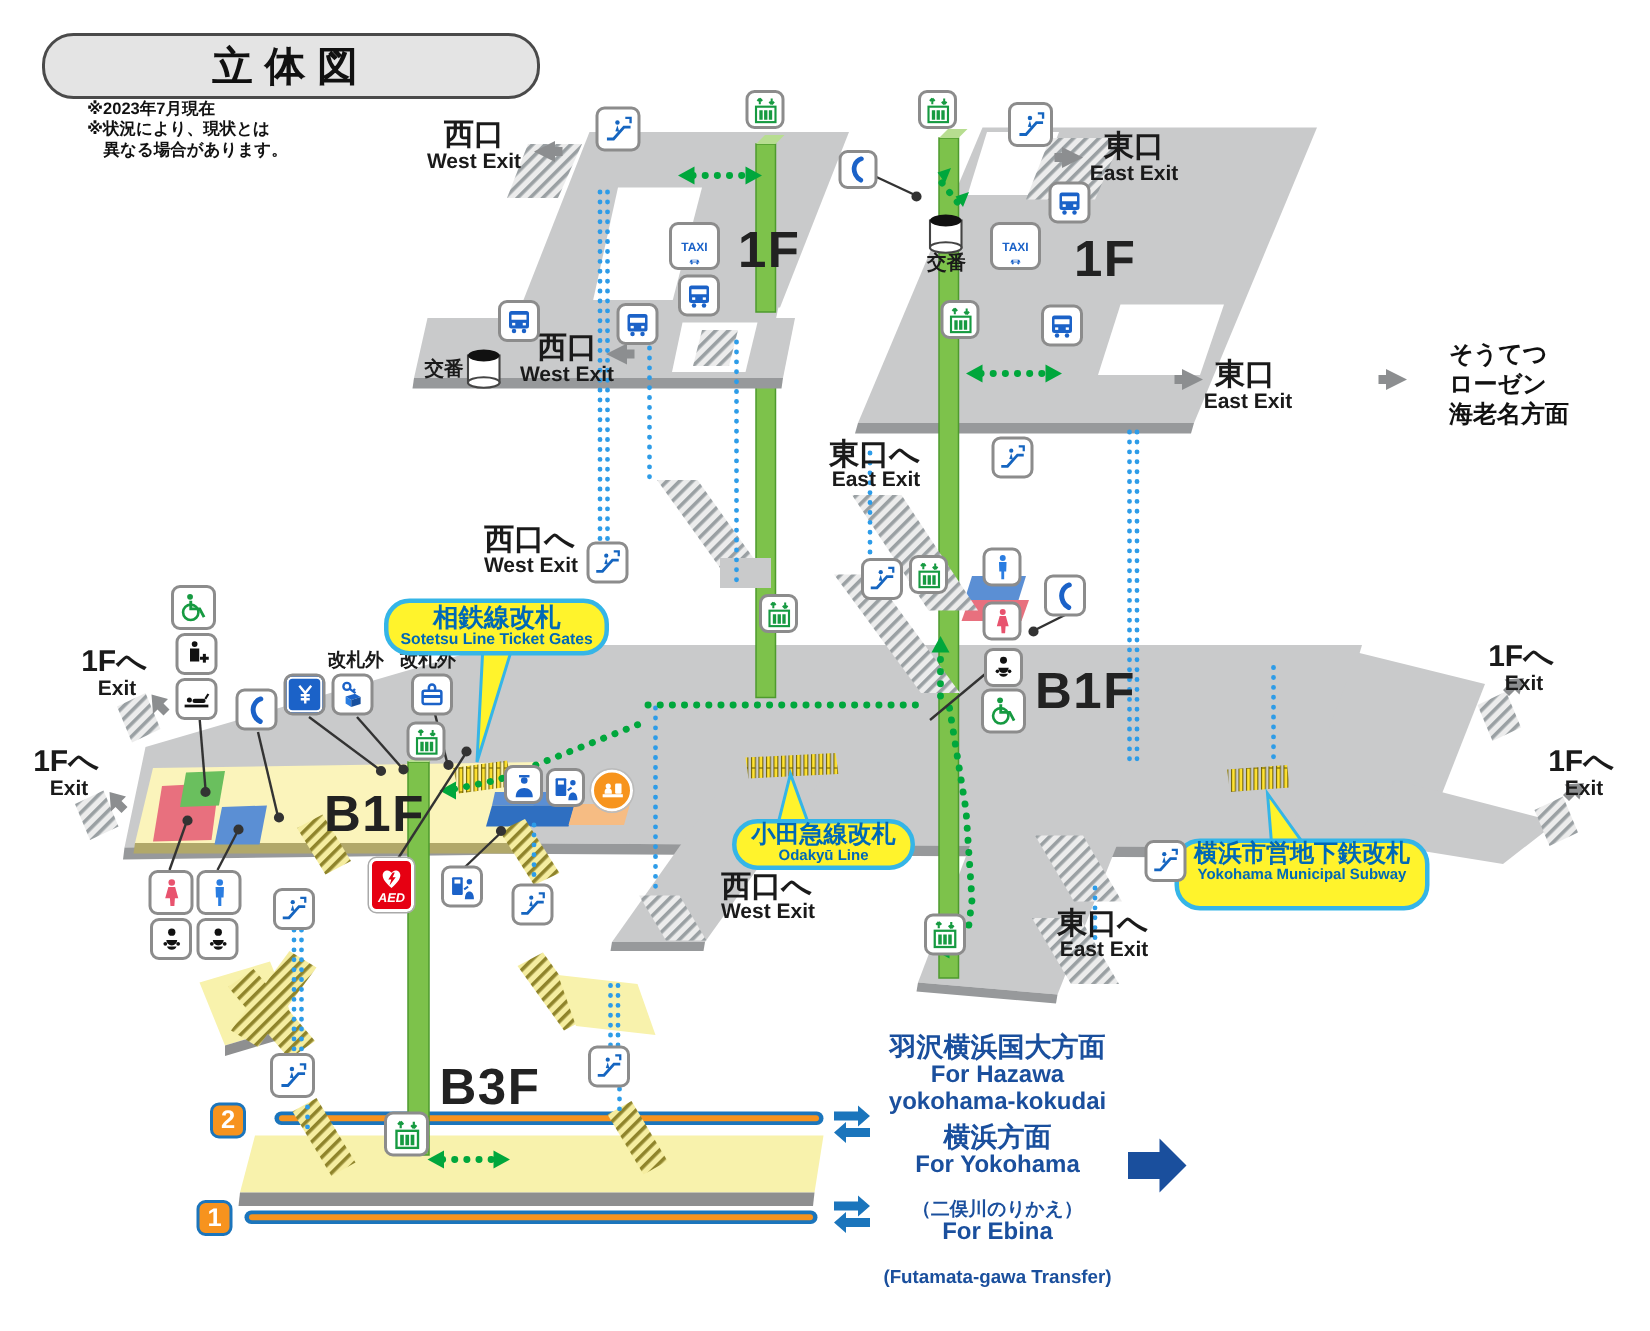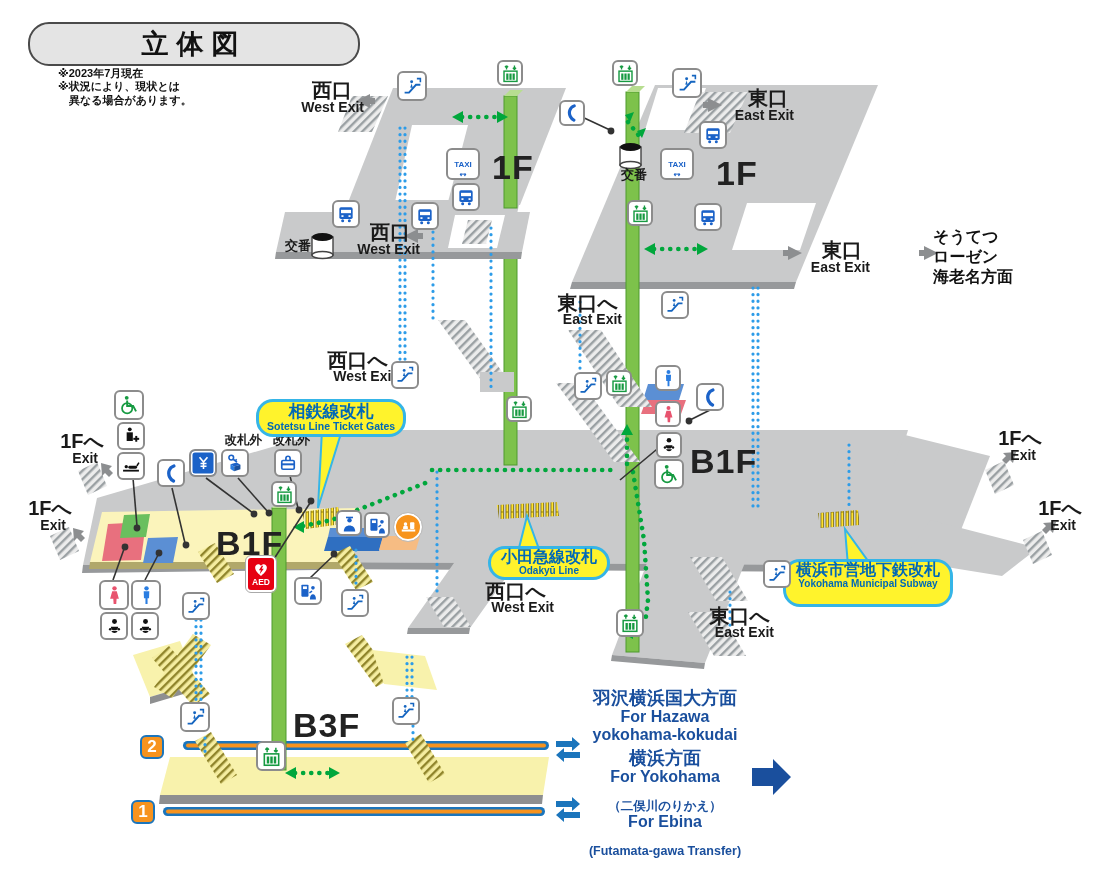--- a/index.html
+++ b/index.html
@@ -1,19 +1,19 @@
 <!DOCTYPE html>
 <html><head>
 <meta charset="utf-8">
 <style>
   html,body{margin:0;padding:0;background:#fff;}
   #stage{position:relative;width:1100px;height:887px;background:#fff;overflow:hidden;
          font-family:"Liberation Sans","DejaVu Sans",sans-serif;}
   #base{position:absolute;left:0;top:0;}
-  .lbl{position:absolute;font-weight:bold;color:#1a1a1a;text-align:right;line-height:1.04;white-space:nowrap;}
+  .lbl{position:absolute;font-weight:bold;color:#1a1a1a;text-align:center;line-height:1.04;white-space:nowrap;}
   .jp{font-size:20px;} .en{font-size:14px;}
   .floor{position:absolute;font-weight:bold;color:#222;font-size:34px;letter-spacing:1px;}
   .ic{position:absolute;width:28px;height:28px;background:#fff;border:2px solid #8c8c8c;border-radius:6px;
       display:flex;align-items:center;justify-content:center;box-sizing:border-box;}
   .ic svg{display:block;}
   .ic-blue{background:#1b62c8;border:2px solid #8c8c8c;box-shadow:inset 0 0 0 1.5px #fff;}
   .taxi{width:34px;height:32px;flex-direction:column;gap:0;}
   .taxi .t{font-size:8px;font-weight:bold;color:#1b62c8;line-height:1;margin-top:11px;}
   .aed{width:30px;height:36px;background:#e60012;border:2px solid #fff;outline:1px solid #aaa;border-radius:5px;
        flex-direction:column;}
@@ -25,21 +25,21 @@
   .title-box{position:absolute;left:28px;top:22px;width:328px;height:40px;background:#e4e4e4;
              border:2px solid #4a4a4a;border-radius:21px;display:flex;align-items:center;justify-content:center;
              font-size:27px;font-weight:bold;letter-spacing:8px;color:#111;}
   .notes{position:absolute;left:58px;top:67px;font-size:11px;font-weight:bold;color:#111;line-height:1.22;}
   .notes div:nth-child(3){padding-left:11px;text-align:right;}
   .small{font-size:13px;}
   .pnum{position:absolute;width:24px;height:24px;background:#f7931e;border:2.5px solid #1b75bc;border-radius:6px;
         color:#fff;font-weight:bold;font-size:17px;display:flex;align-items:center;justify-content:center;box-sizing:border-box;}
   .dir{position:absolute;left:560px;top:688px;width:210px;text-align:center;color:#1a4f9d;font-weight:bold;line-height:1.12;}
   .dir .djp{font-size:18px;} .dir .den{font-size:16px;} .dir .dsm{font-size:12.5px;margin-top:13px;}
-  .rosen{position:absolute;left:933px;top:227px;width:90px;text-align:left;font-size:16px;font-weight:bold;color:#111;line-height:1.25;}
+  .rosen{position:absolute;left:966px;top:227px;width:90px;text-align:left;font-size:16px;font-weight:bold;color:#111;line-height:1.25;}
   .info-circle{position:absolute;width:28px;height:28px;border-radius:50%;background:#f7941d;border:2px solid #fff;
                outline:1px solid #bbb;display:flex;align-items:center;justify-content:center;box-sizing:border-box;}
 </style>
 </head>
 <body>
 
 <div id="stage">
 
 <svg id="base" width="1100" height="887" viewBox="0 0 1100 887">
   <defs>
@@ -663,21 +663,21 @@
       <svg viewBox="0 0 24 24" width="19" height="19">
         <use href="#g-infodesk"></use>
       </svg>
     </div>
 <div class="ic" style="left:294px;top:577px;">
       <svg viewBox="0 0 24 24" width="19" height="19">
         <use href="#g-tvm"></use>
       </svg>
     </div>
 
-<div class="ic aed" style="left:246px;top:556px;">
+<div class="ic aed" style="left:246px;top:572px;font-style:italic;">
   <svg viewBox="0 0 24 24" width="18" height="16">
         <use href="#g-aedheart"></use>
       </svg>
   <span class="t">AED</span>
 </div>
 
 <div class="ic" style="left:655px;top:365px;width:26px;height:26px;">
       <svg viewBox="0 0 24 24" width="19" height="19">
         <use href="#g-male"></use>
       </svg>

